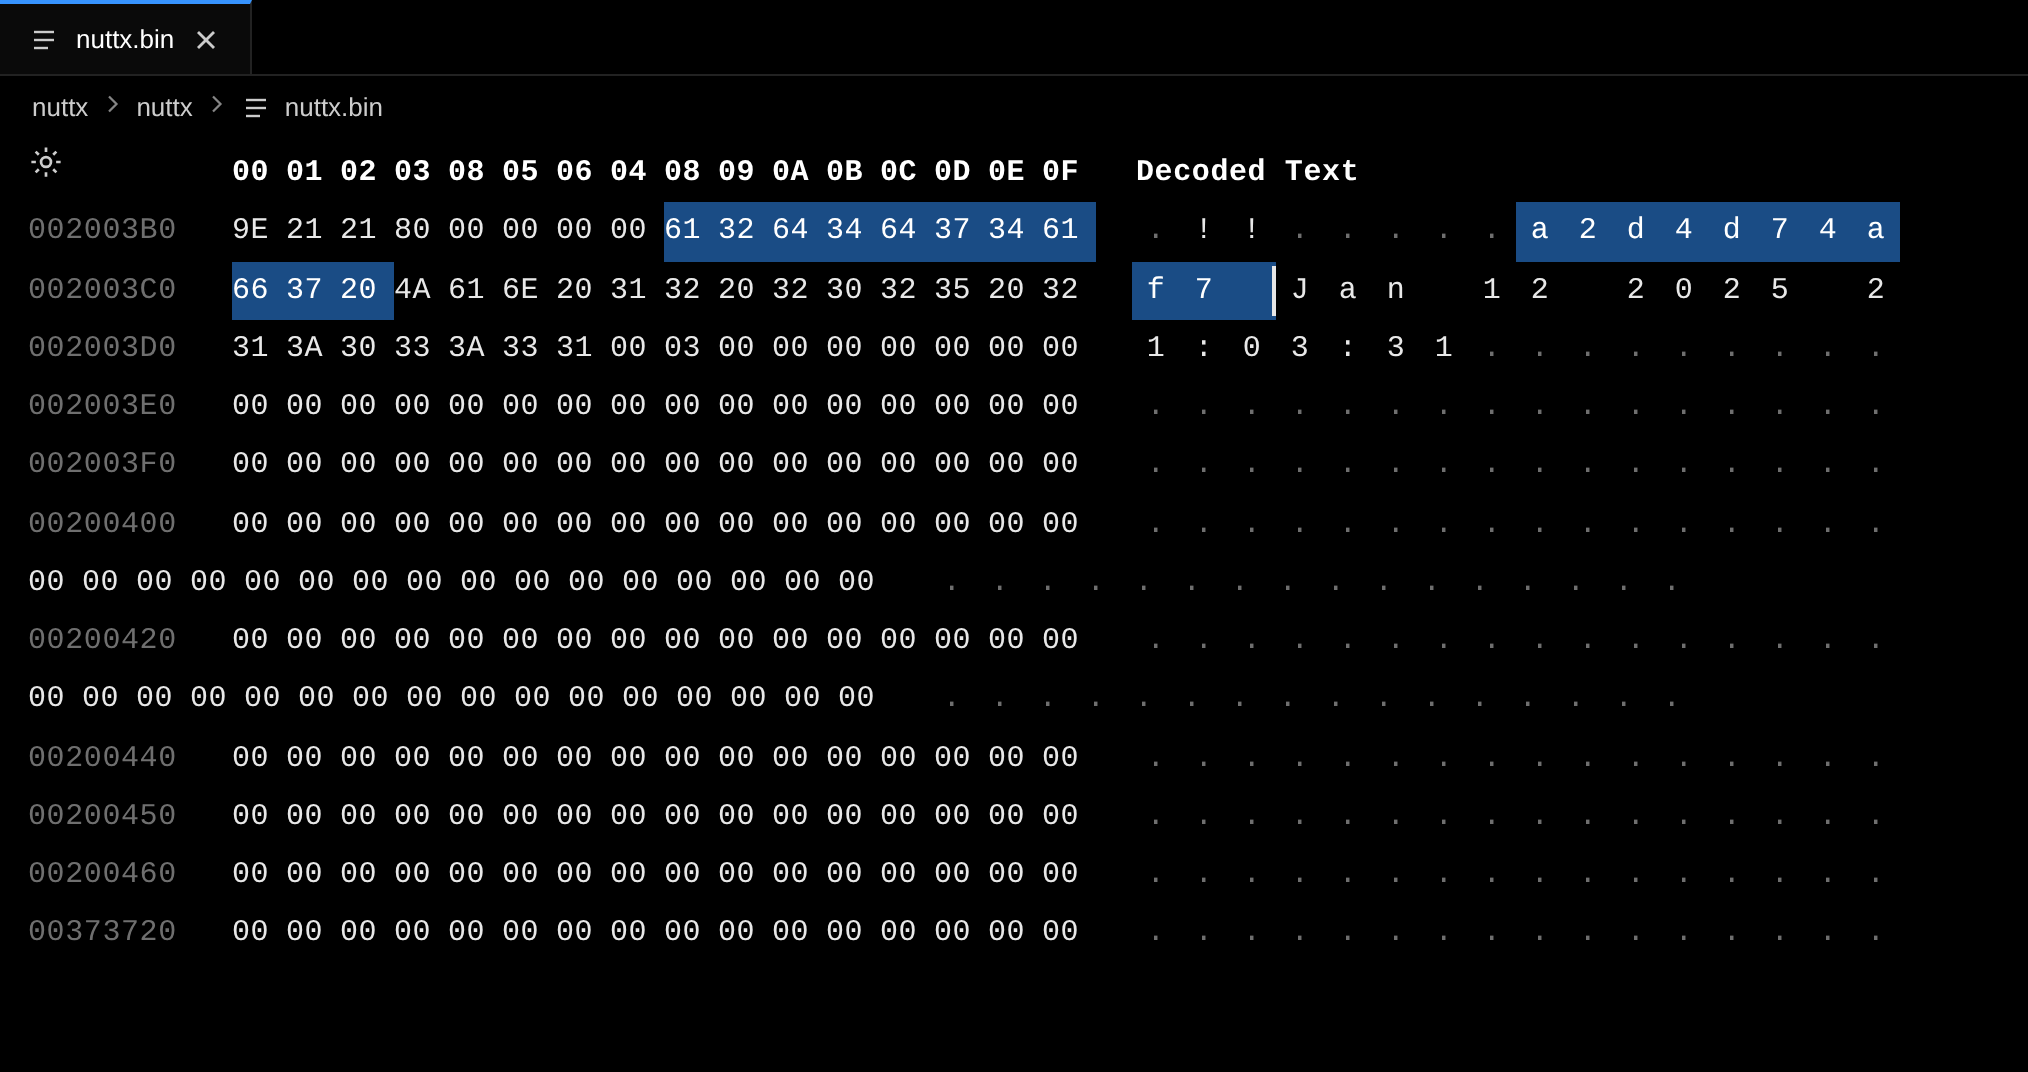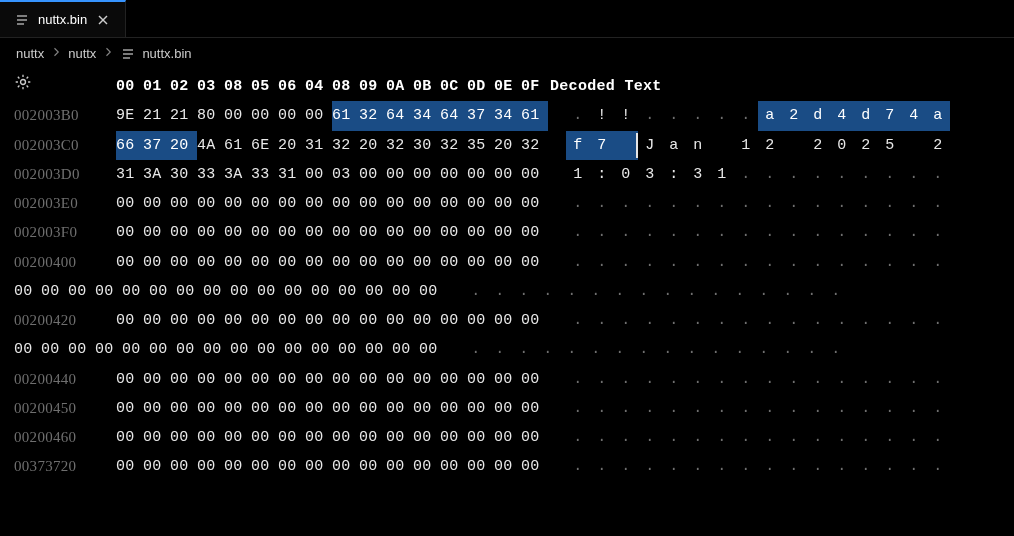--- a/index.html
+++ b/index.html
@@ -45,26 +45,26 @@
     .breadcrumbs .sep { opacity: .65; }
     .breadcrumbs .bc-icon { width:16px; height:16px; display:inline-flex; align-items:center; justify-content:center; }
     .editor {
       padding: 2px 12px 12px 14px;
     }
     .gutter-gear {
       width:18px; height:18px; color:#ccc; display:inline-flex; align-items:center; justify-content:center; cursor:pointer;
     }
     .hex-table { font-size: 15px; line-height: 1.95; letter-spacing: .02em; }
     .row { display: flex; align-items: flex-end; }
-    .addr-col { width: 102px; flex: 0 0 auto; font-family: Liberation Serif, serif; }
+    .addr-col { width: 102px; flex: 0 0 auto; }
     .addr { color: #6f6f6f; }
     .hex-col { display:flex; gap: 0; }
     .byte { width: 27px; text-align: left; color: #e8e8e8; }
     .byte.sel { background: #1a4c85; color: #fff; }
-    .dec-header { margin-left: 2px; font-weight: 700; color:#fff; }
+    .dec-header { margin-left: 20px; font-weight: 700; color:#fff; }
     .dec-col { margin-left: 18px; display:flex; }
     .dch { width: 24px; text-align: center; color:#e8e8e8; }
     .dch.dim { color:#6f6f6f; }
     .dch.sel { background: #1a4c85; color:#fff; position:relative; }
     .cursor-cell { position: relative; }
     .cursor-cell::after {
       content: "";
       position: absolute;
       right: 0;
       top: 2px;

